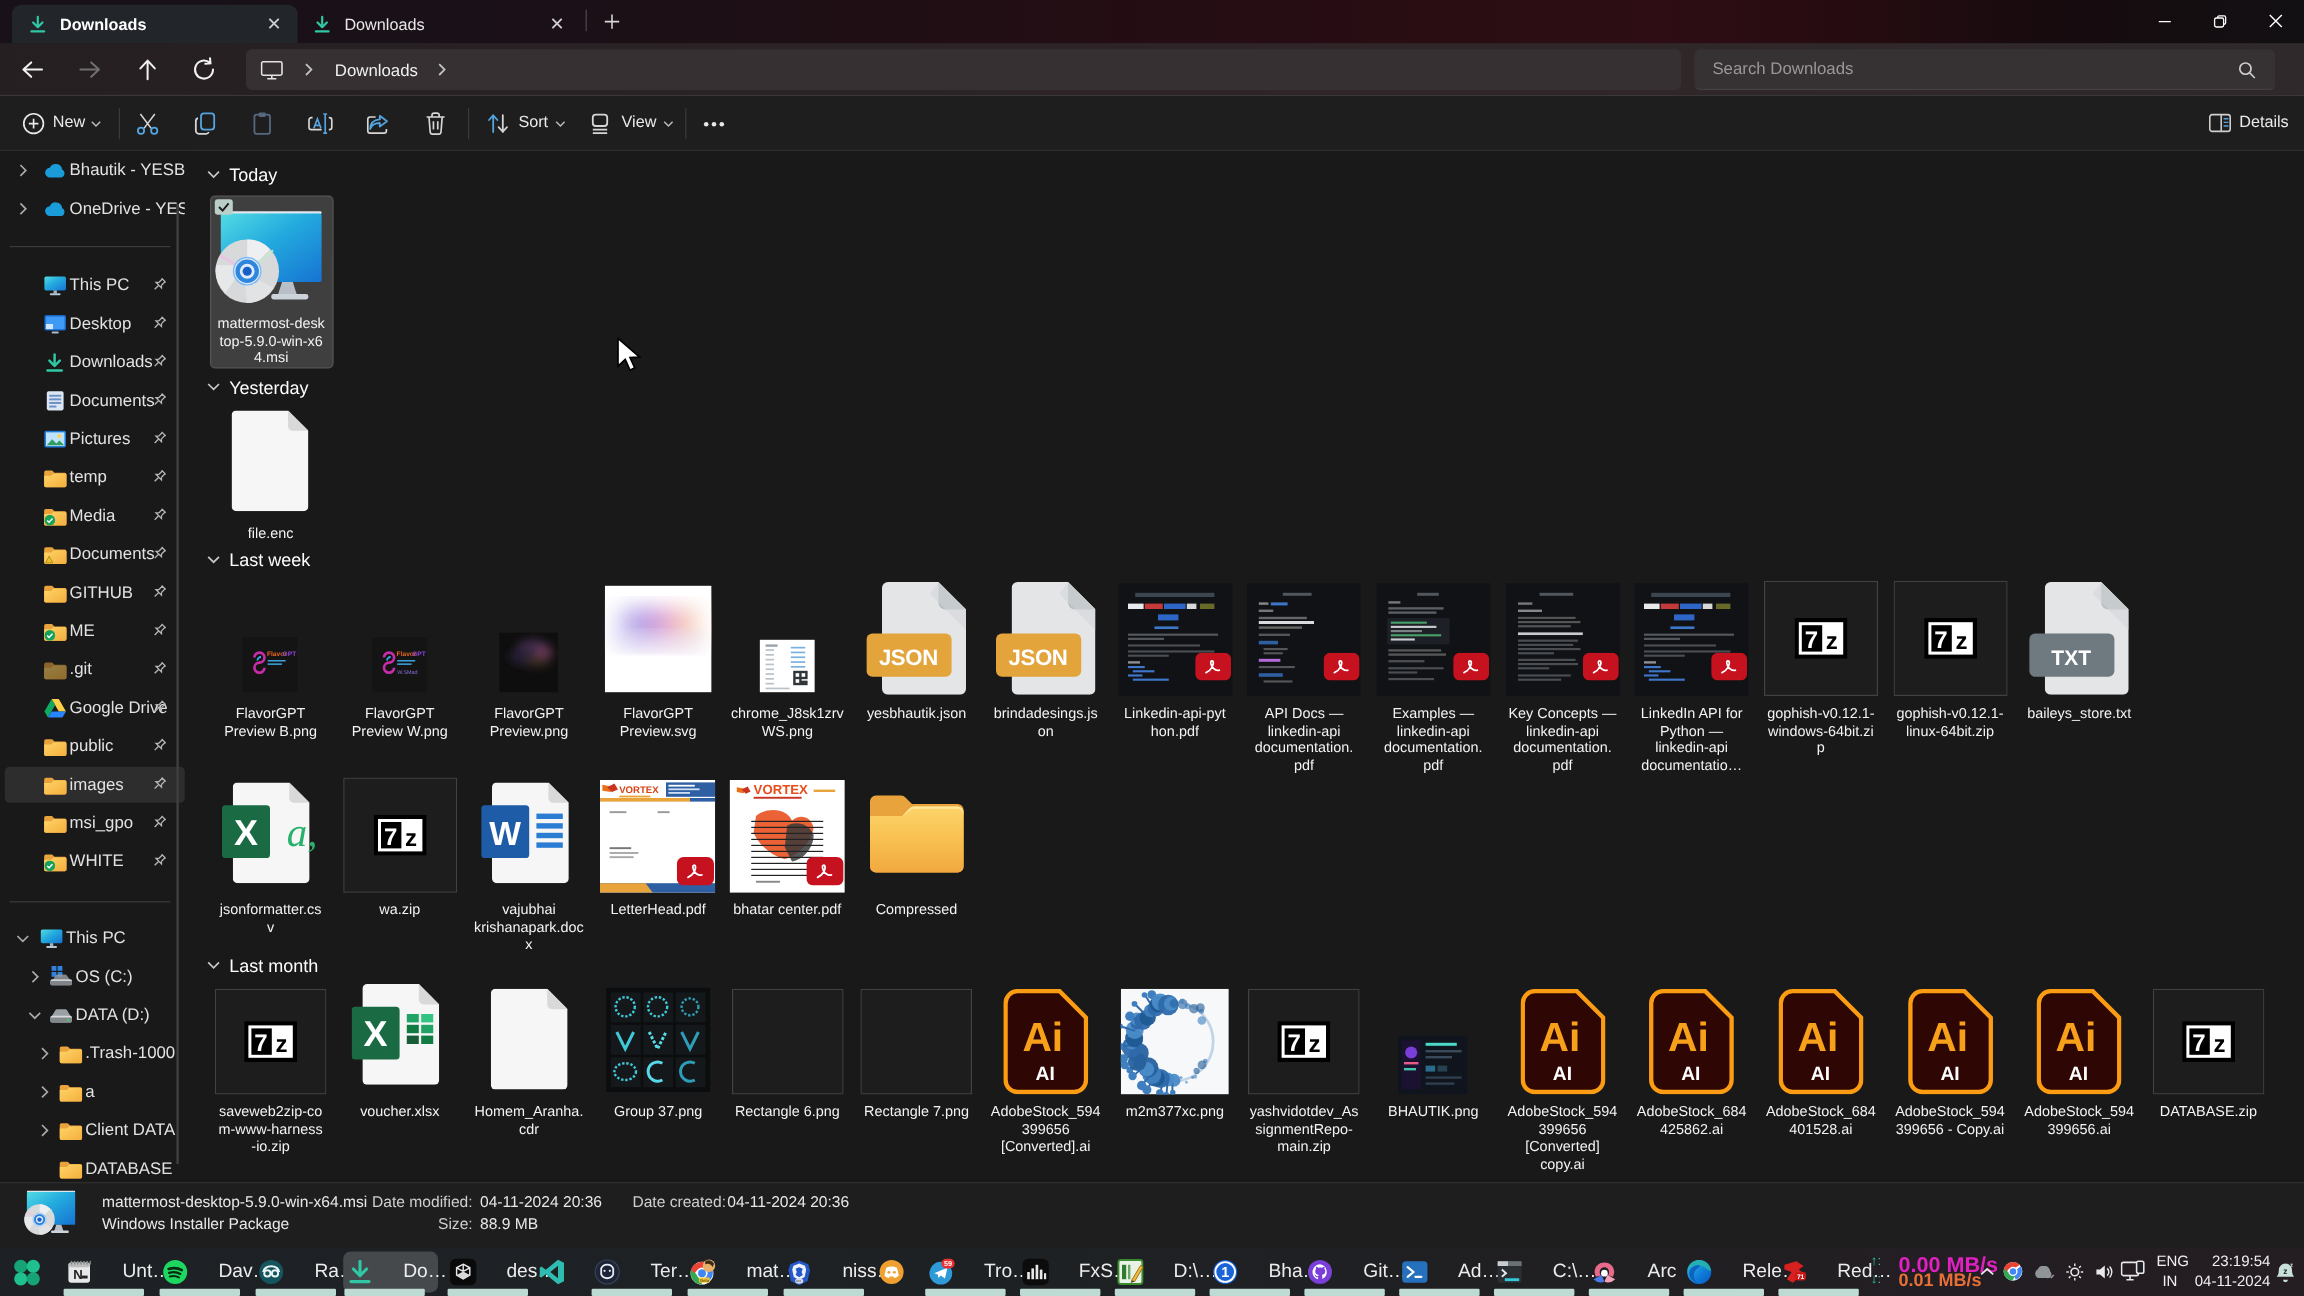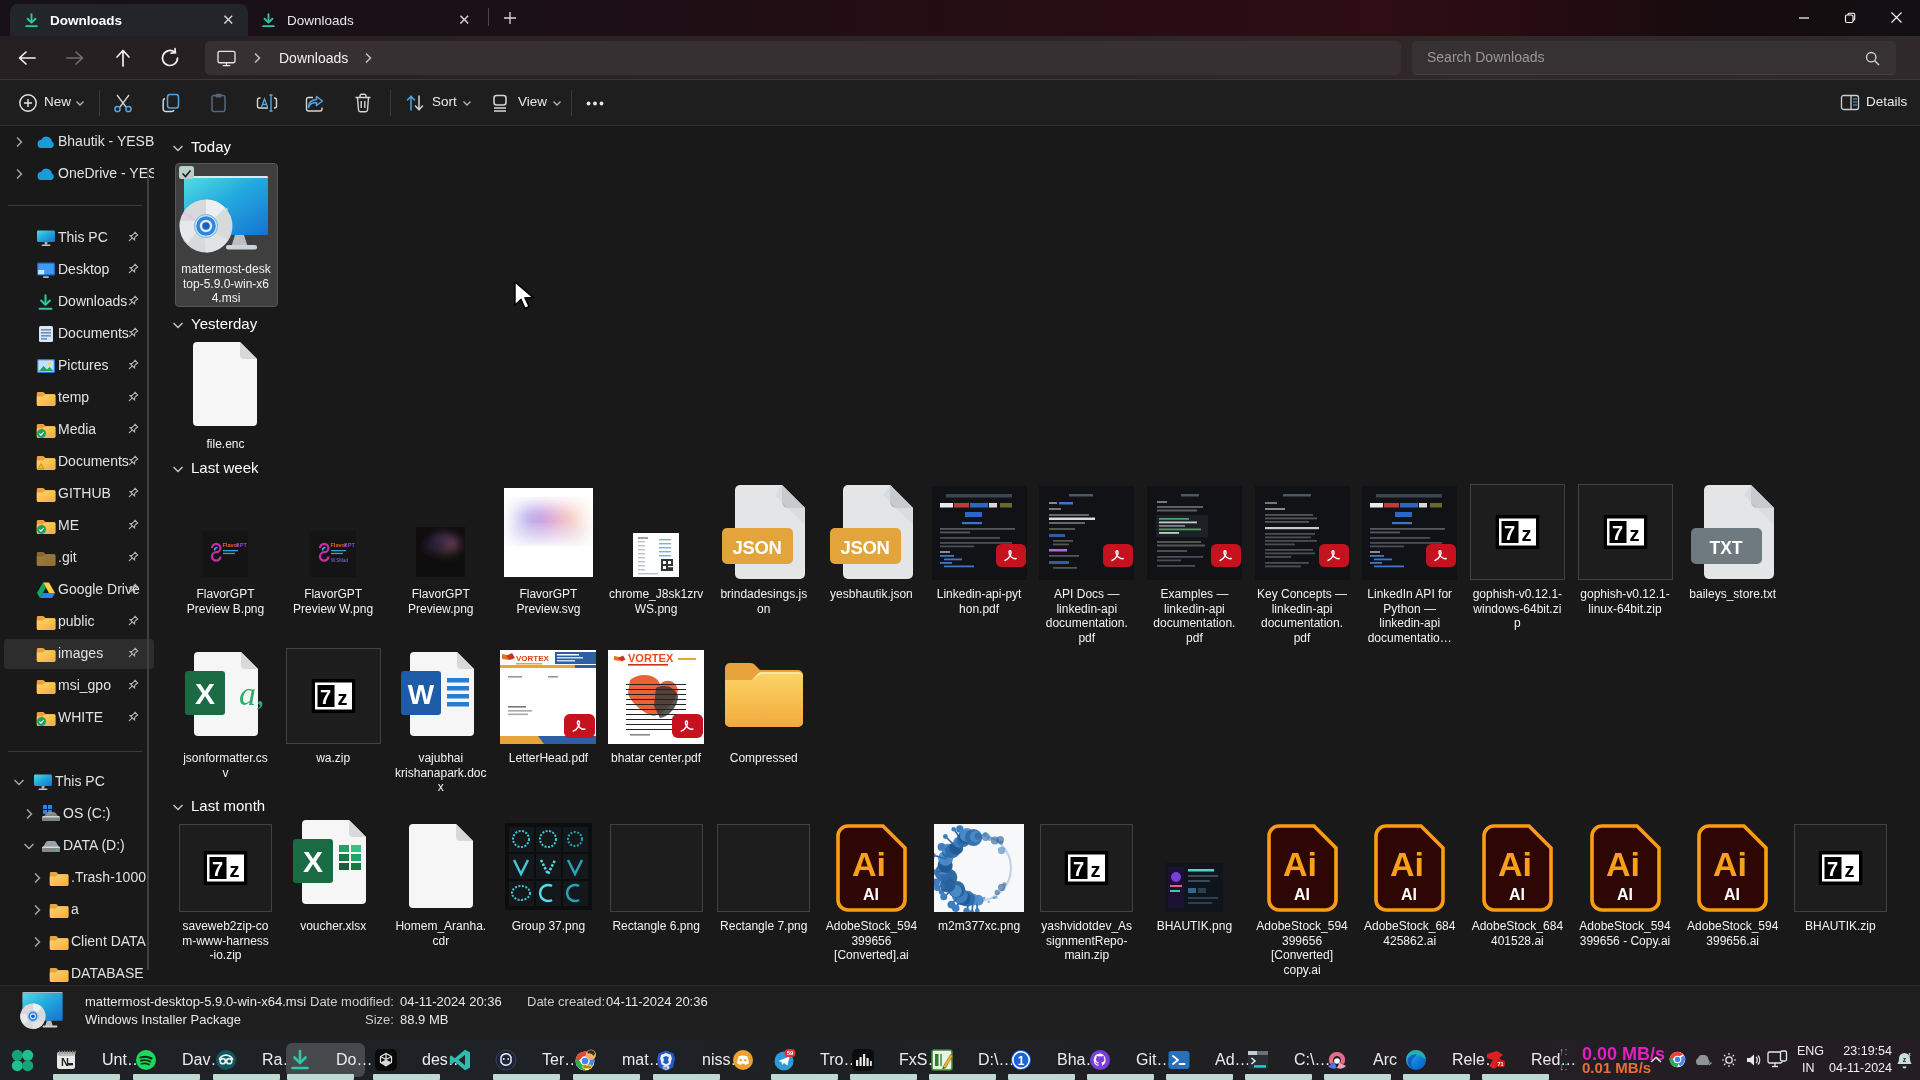--- a/index.html
+++ b/index.html
@@ -30,21 +30,21 @@
 .cmdtext{position:absolute;top:14px;color:#eaeaea;font-size:13.5px}
 
 #mainarea{position:absolute;left:0;top:126px;width:1920px;height:859px;background:#191919}
 #sidebar{position:absolute;left:0;top:126px;width:158px;height:859px;background:#191919}
 .srow{position:absolute;left:0;width:150px;height:30px;display:flex;align-items:center;overflow:hidden}
 .srow .stext{color:#e2e2e2;font-size:14px;white-space:nowrap}
 .srow.sel{background:#2d2d2d;border-radius:4px}
 .ssep{position:absolute;left:8px;width:134px;height:1px;background:#3b3b3b}
 
 #content{position:absolute;left:158px;top:126px;width:1762px;height:859px;overflow:hidden}
-.sechdr{position:absolute;display:flex;align-items:flex-end;color:#fdfdfd;font-size:15px}
+.sechdr{position:absolute;display:flex;align-items:flex-start;color:#fdfdfd;font-size:15px}
 .row{position:absolute;display:flex}
 .cell{width:107.66px;flex:none;display:flex;flex-direction:column;align-items:center}
 .ibox{width:100%;display:flex;align-items:flex-end;justify-content:center}
 .lbl{margin-top:7px;color:#f3f3f3;font-size:12px;line-height:14.6px;text-align:center;max-width:106px}
 #sscroll{position:absolute;left:147px;top:170px;width:2px;height:800px;background:#3f3f3f}
 
 #statusbar{position:absolute;left:0;top:985px;width:1920px;height:55px;background:#1e1e1e;border-top:1px solid #2d2d2d}
 .stxt{position:absolute;font-size:13px;color:#e8e8e8;white-space:nowrap}
 .stxt.dim{color:#cfcfcf}
 
@@ -745,29 +745,29 @@
             </svg>
           </div>
           <div class="lbl">chrome_J8sk1zrv<br>WS.png</div>
         </div>
         <div class="cell">
           <div class="ibox">
             <svg width="83" height="96" viewBox="0 0 83 96" style="">
               <use href="#sym-json" width="83" height="96"></use>
             </svg>
           </div>
-          <div class="lbl">brindadesings.js<br>on</div>
+          <div class="lbl">yesbhautik.json</div>
         </div>
         <div class="cell">
           <div class="ibox">
             <svg width="83" height="96" viewBox="0 0 83 96" style="">
               <use href="#sym-json" width="83" height="96"></use>
             </svg>
           </div>
-          <div class="lbl">yesbhautik.json</div>
+          <div class="lbl">brindadesings.js<br>on</div>
         </div>
         <div class="cell">
           <div class="ibox">
             <svg width="95" height="94" viewBox="0 0 95 94" style="">
               <rect width="95" height="94" fill="#101216"></rect>
               <rect x="14" y="8" width="66" height="3.5" fill="#3c4650"></rect>
               <rect x="8" y="17" width="13" height="4.5" fill="#e8eaec"></rect>
               <rect x="22" y="17" width="15" height="4.5" fill="#c43a3a"></rect>
               <rect x="38" y="17" width="18" height="4.5" fill="#2e66c8"></rect>
               <rect x="57" y="17" width="8" height="4.5" fill="#d8d8d8"></rect>
@@ -1247,21 +1247,21 @@
           </div>
           <div class="lbl">AdobeStock_594<br>399656.ai</div>
         </div>
         <div class="cell">
           <div class="ibox">
             <svg width="93" height="88" viewBox="0 0 93 88" style="">
               <rect x=".5" y=".5" width="92" height="87" fill="#1d1d1d" stroke="#414141"></rect>
               <use href="#sym-7z" x="24.5" y="27.0" width="44" height="34"></use>
             </svg>
           </div>
-          <div class="lbl">BHAUTIK.zip</div>
+          <div class="lbl">DATABASE.zip</div>
         </div>
       </div>
 <style>.r96 .ibox{height:96px}.r88 .ibox{height:88px}.rowY .ibox{height:92px}</style>
 <svg class="abs" style="left:355px;top:155px" width="22" height="30" viewBox="0 0 22 30">
         <path d="M2 1 L2 24 L8 18.5 L12 27.5 L16 25.5 L12 17 L20 16.5 Z" fill="#fff" stroke="#000" stroke-width="1.4"></path>
       </svg>
 
 </div>
 <div id="statusbar">
 <svg class="abs" style="left:20px;top:3px" width="46" height="46" viewBox="0 0 96 96">

